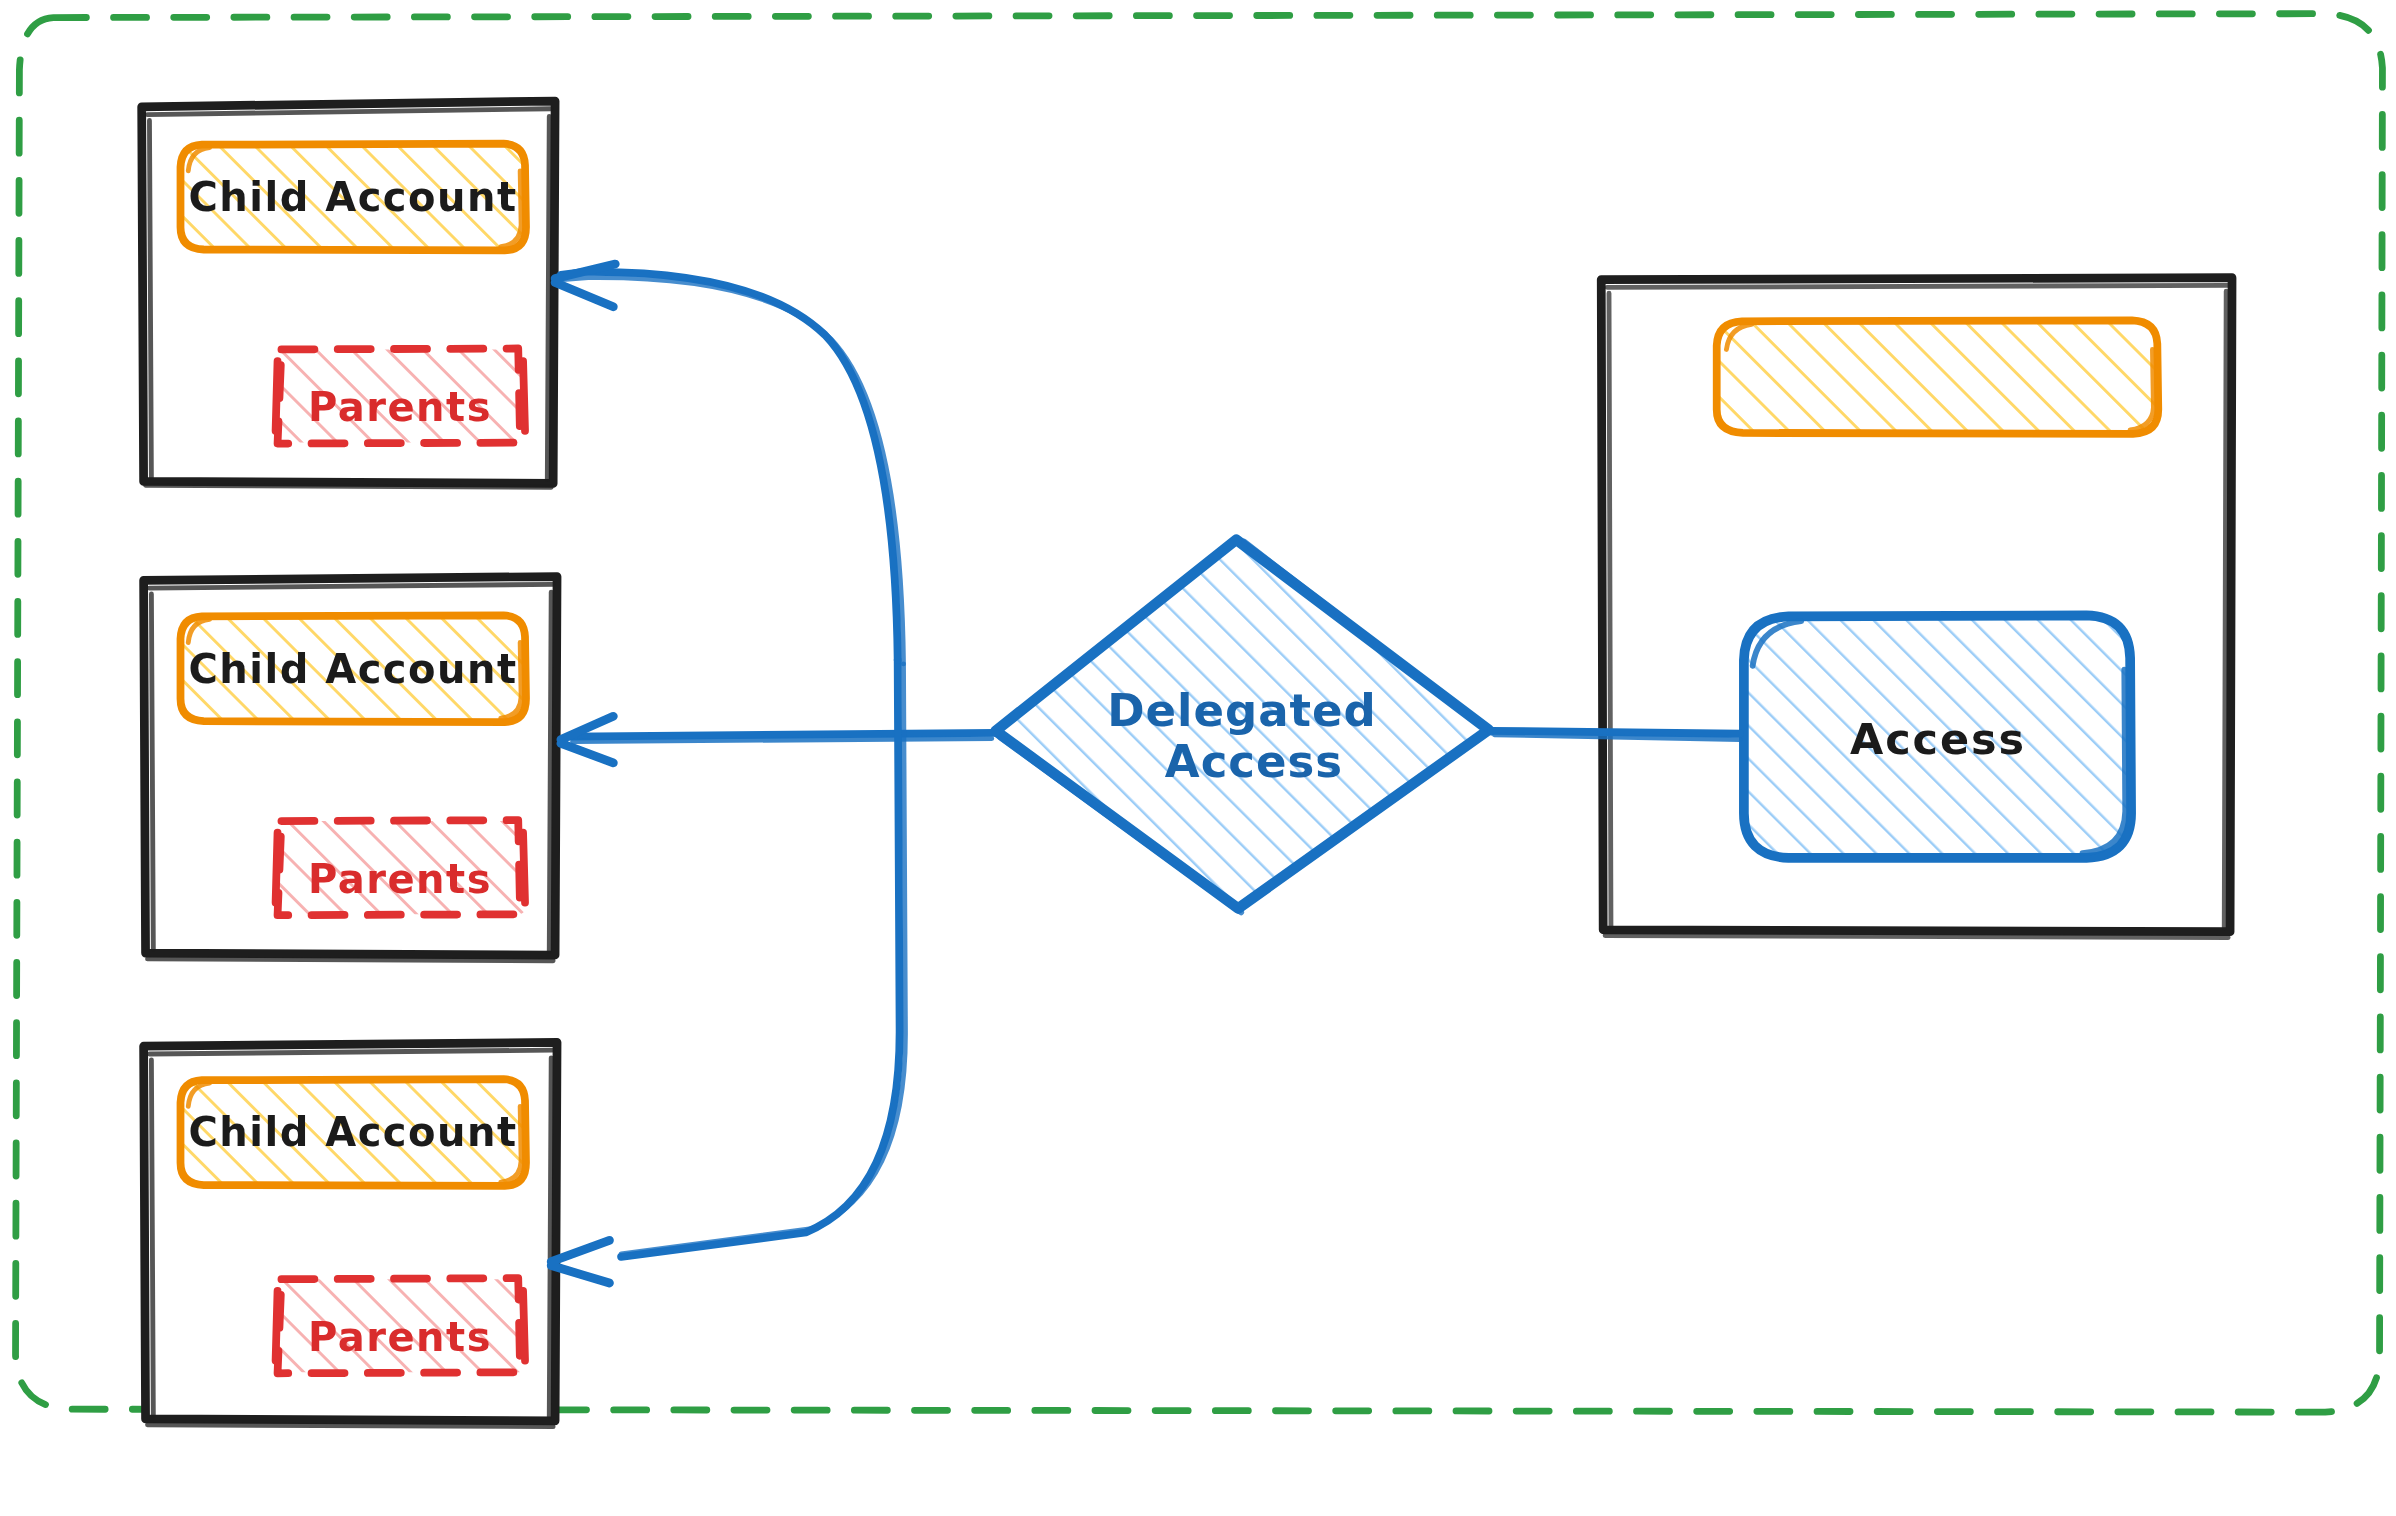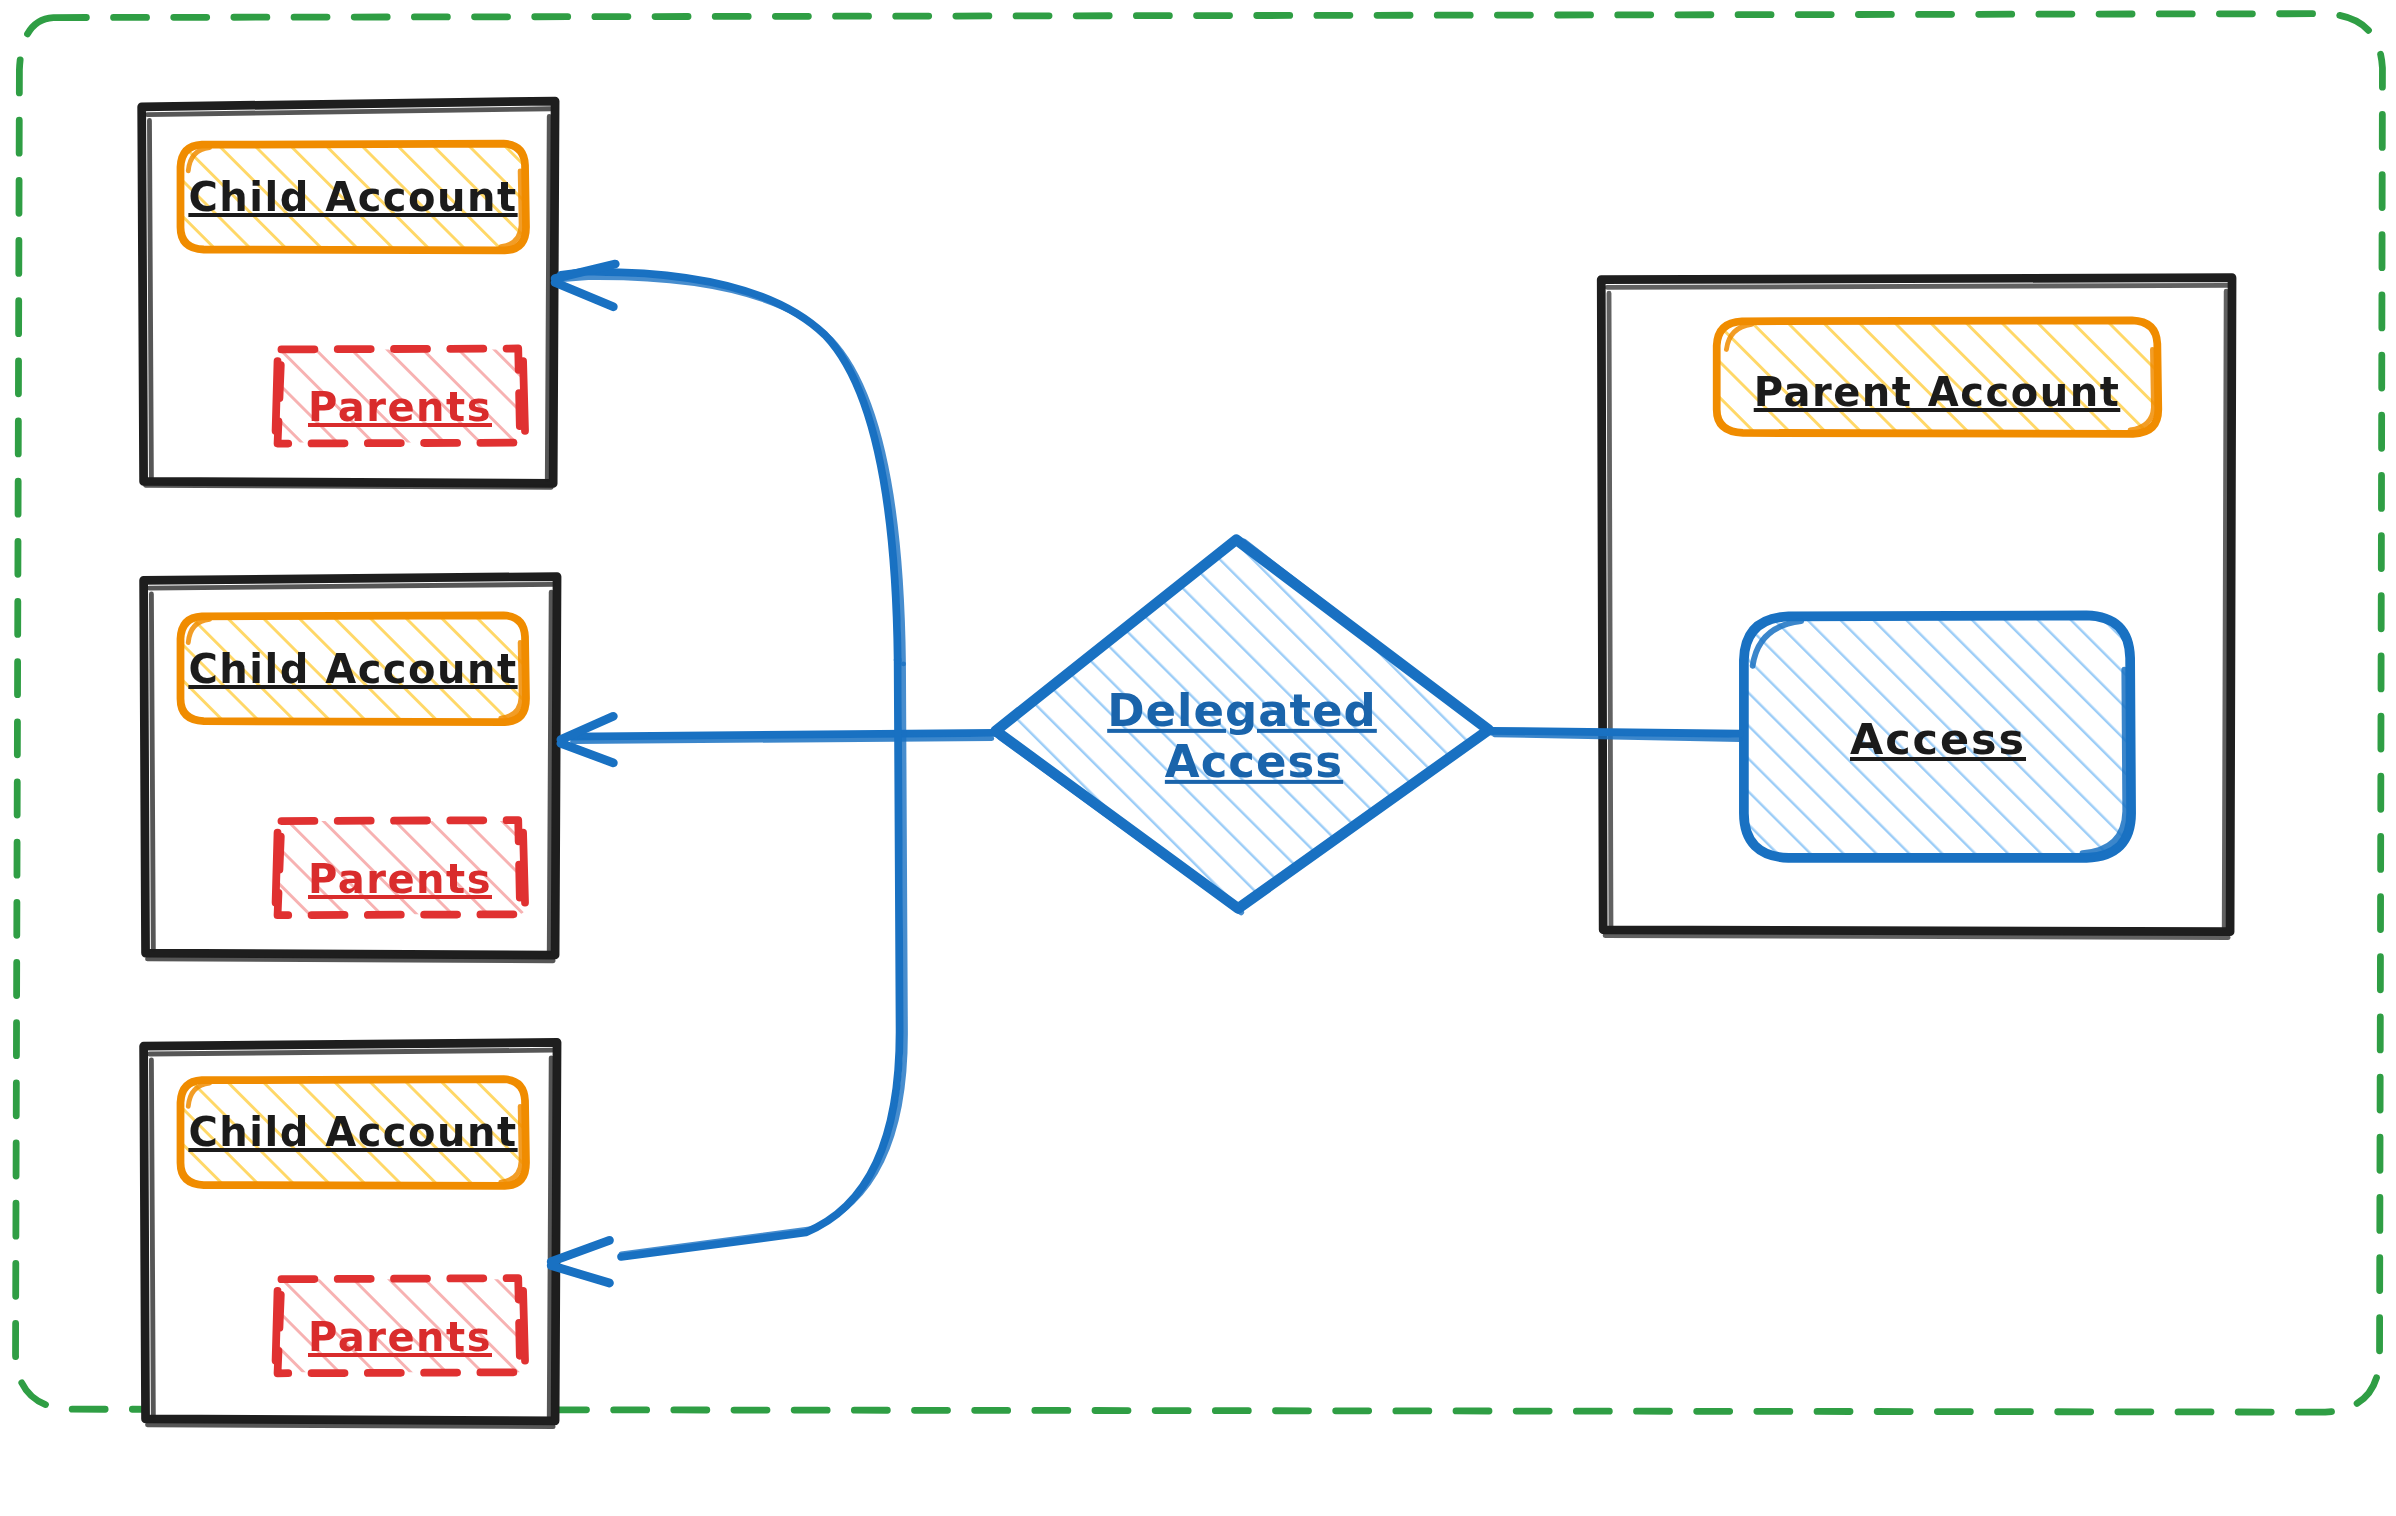--- a/index.html
+++ b/index.html
@@ -11,21 +11,20 @@
   #canvas{position:relative;width:2397px;height:1517px;}
   svg#diagram{position:absolute;left:0;top:0;width:2397px;height:1517px;display:block;}
   .lbl{
     position:absolute;
     font-family:"DejaVu Sans", sans-serif;
     white-space:nowrap;
     pointer-events:none;
     text-align:center;
     transform:translate(-50%,-50%);
     font-weight:700;
-    text-decoration:underline;
   }
   .lbl-dark{color:#1b1b1b;font-size:40px;letter-spacing:1.5px;}
   .lbl-red{color:#d92c2c;font-size:40px;letter-spacing:1.5px;font-weight:700;margin-top:11px;}
   .lbl-blue{color:#1a64ab;font-size:45px;letter-spacing:1px;line-height:1.25;font-weight:700;}
   .lbl-blue-big{color:#1b1b1b;font-size:43px;letter-spacing:1.9px;font-weight:700;}
 </style>
 </head>
 <body>
 
 <div id="canvas">
@@ -145,20 +144,19 @@
 
   <div class="lbl lbl-dark" style="left:353px;top:197px;">Child Account</div>
   <div class="lbl lbl-red" style="left:400px;top:396px;">Parents</div>
 
   <div class="lbl lbl-dark" style="left:353px;top:669px;">Child Account</div>
   <div class="lbl lbl-red" style="left:400px;top:868px;">Parents</div>
 
   <div class="lbl lbl-dark" style="left:353px;top:1132px;">Child Account</div>
   <div class="lbl lbl-red" style="left:400px;top:1326px;">Parents</div>
 
-  <div class="lbl lbl-dark" style="left:1937px;top:392px;">Parent Account</div>
   <div class="lbl lbl-blue-big" style="left:1938px;top:739px;">Access</div>
 
   <div class="lbl lbl-blue" style="left:1242px;top:711px;">Delegated</div>
   <div class="lbl lbl-blue" style="left:1254px;top:762px;">Access</div>
 
 </div>
 
 
 </body></html>

